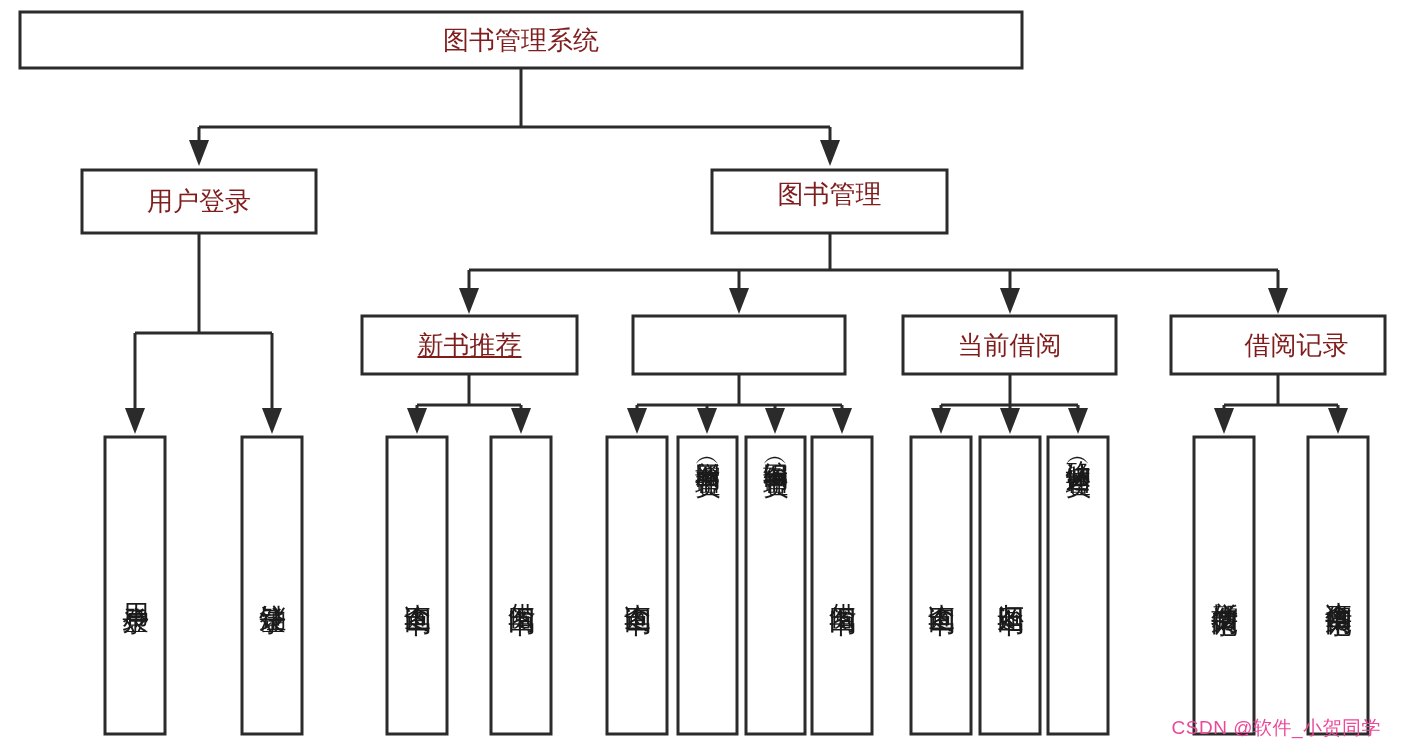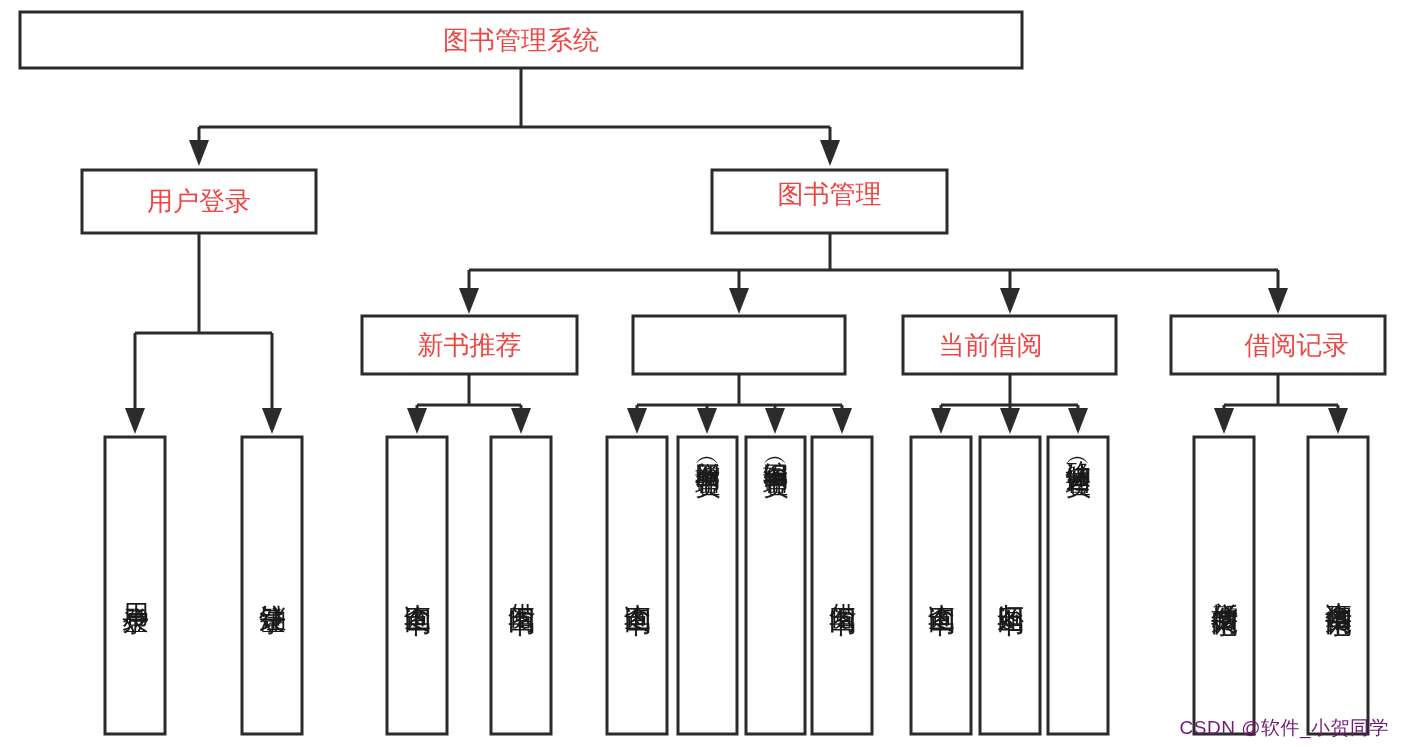--- a/index.html
+++ b/index.html
@@ -8,41 +8,41 @@
     font-family:"Liberation Sans","DejaVu Sans",sans-serif;
     color:#1a1a1a;
   }
   #stage{position:relative;width:1405px;height:747px;background:#fff;}
   svg#diagram{position:absolute;left:0;top:0;width:1405px;height:747px;display:block;}
   .node-box{fill:#ffffff;stroke:#2b2b2b;stroke-width:3;}
   .leaf-box{fill:#ffffff;stroke:#2b2b2b;stroke-width:3;}
   .conn{stroke:#2b2b2b;stroke-width:3;fill:none;stroke-linecap:butt;}
   .arrow{fill:#2b2b2b;stroke:none;}
   .watermark{
-    position:absolute;right:16px;bottom:6px;
+    position:absolute;right:24px;bottom:6px;
     font-family:"Liberation Sans","DejaVu Sans",sans-serif;
-    font-size:19px;color:#701a75;white-space:nowrap;letter-spacing:0.5px;
+    font-size:19px;color:#ec4899;white-space:nowrap;letter-spacing:0.5px;
     pointer-events:none;
   }
   
   .vtext-wrap{
     position:absolute;display:flex;align-items:center;justify-content:center;
     pointer-events:none;
   }
   .vtext{
     writing-mode:vertical-rl;
     text-orientation:upright;
     font-family:"Liberation Sans","DejaVu Sans",sans-serif;
     font-size:27px;line-height:1.02;color:#1a1a1a;
     letter-spacing:2px;
     white-space:nowrap;
   }
   .hbox-label{
     position:absolute;display:flex;align-items:center;justify-content:center;
-    font-size:26px;color:#ef4444;pointer-events:none;
+    font-size:26px;color:#7f1d1d;pointer-events:none;
   }
 </style>
 </head>
 <body>
 
 <div id="stage">
 
   <svg id="diagram" viewBox="0 0 1405 747">
 
     <g>
@@ -139,22 +139,22 @@
       <rect class="leaf-box" x="1194" y="437" width="60" height="297"></rect>
       <rect class="leaf-box" x="1308" y="437" width="60" height="297"></rect>
     </g>
   </svg>
 
   <div class="hbox-label" style="left:20px;top:12px;width:1002px;height:56px;">图书管理系统</div>
 
   <div class="hbox-label" style="left:82px;top:170px;width:234px;height:63px;">用户登录</div>
   <div class="hbox-label" style="left:712px;top:170px;width:235px;height:49px;">图书管理</div>
 
-  <div class="hbox-label" style="left:362px;top:316px;width:215px;height:58px;">新书推荐</div>
-  <div class="hbox-label" style="left:884px;top:316px;width:213px;height:58px;">当前借阅</div>
+  <div class="hbox-label" style="left:362px;top:316px;width:215px;height:58px;text-decoration:underline;">新书推荐</div>
+  <div class="hbox-label" style="left:903px;top:316px;width:213px;height:58px;">当前借阅</div>
   <div class="hbox-label" style="left:1171px;top:316px;width:251px;height:58px;">借阅记录</div>
 
   <div class="vtext-wrap" style="left:105px;top:437px;width:60px;height:297px;">
     <span class="vtext">用户登录</span>
   </div>
   <div class="vtext-wrap" style="left:242px;top:437px;width:60px;height:297px;">
     <span class="vtext">注销登录</span>
   </div>
 
   <div class="vtext-wrap" style="left:387px;top:437px;width:60px;height:297px;">

